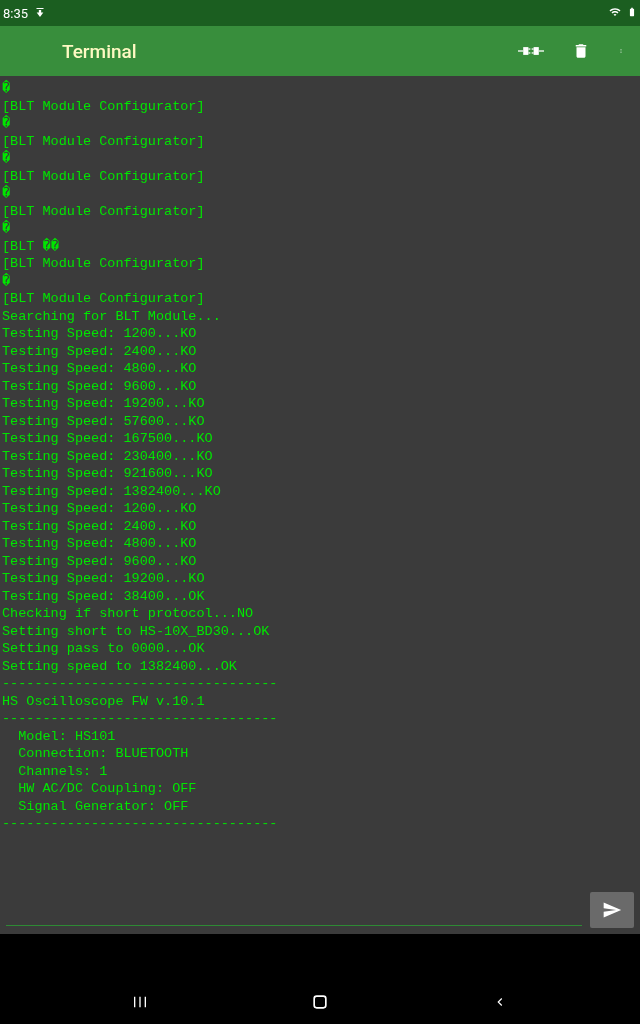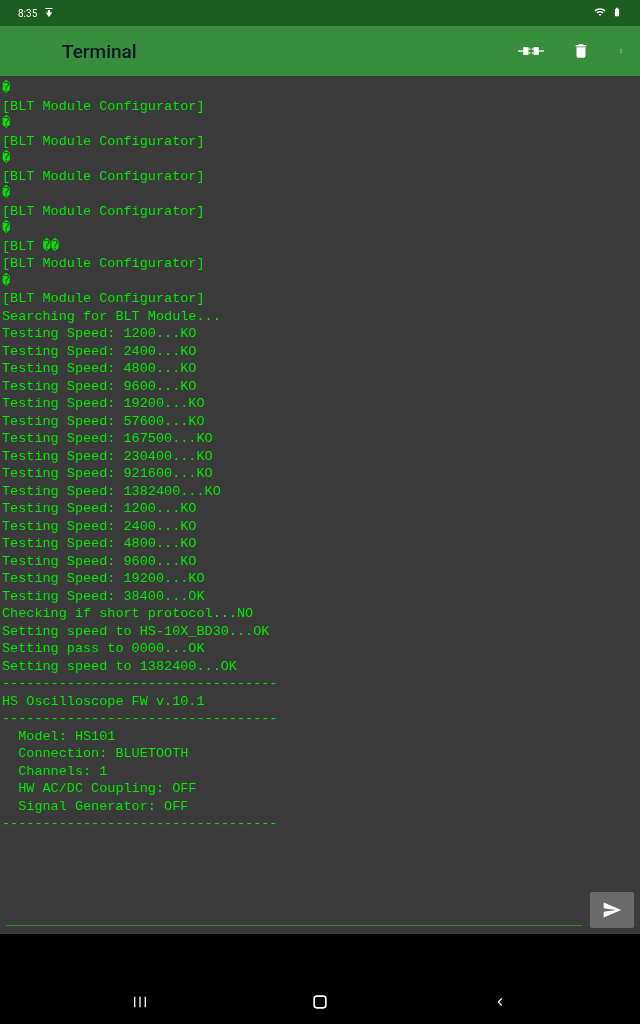--- a/index.html
+++ b/index.html
@@ -8,33 +8,33 @@
     height: 1024px;
     overflow: hidden;
     background: #000;
     font-family: Roboto, Arial, sans-serif;
   }
   .status-bar {
     height: 26px;
     background: #1b5e20;
     display: flex;
     align-items: center;
-    padding: 0 18px;
+    padding: 0 3px;
     color: #fff;
-    font-size: 10px;
+    font-size: 13px;
   }
   .status-left { display: flex; align-items: center; gap: 6px; }
   .status-right { margin-left: auto; display: flex; align-items: center; gap: 4px; }
   .app-bar {
     height: 50px;
     background: #388e3c;
     display: flex;
     align-items: center;
     padding: 0 16px;
-    color: #0f172a;
+    color: #fef9c3;
   }
   .hamburger { width: 20px; margin-right: 26px; cursor: pointer; }
   .hamburger div { height: 2px; background: #fff; margin: 4px 0; }
   .app-title { font-size: 19px; font-weight: 500; }
   .app-actions { margin-left: auto; display: flex; align-items: center; gap: 28px; }
   .icon-btn { cursor: pointer; display: flex; align-items: center; justify-content: center; }
   .terminal {
     background: #3b3b3b;
     height: 812px;
     color: #00e600;
@@ -181,21 +181,21 @@
       <div>Testing Speed: 230400...KO</div>
       <div>Testing Speed: 921600...KO</div>
       <div>Testing Speed: 1382400...KO</div>
       <div>Testing Speed: 1200...KO</div>
       <div>Testing Speed: 2400...KO</div>
       <div>Testing Speed: 4800...KO</div>
       <div>Testing Speed: 9600...KO</div>
       <div>Testing Speed: 19200...KO</div>
       <div>Testing Speed: 38400...OK</div>
       <div>Checking if short protocol...NO</div>
-      <div>Setting speed to HS-10X_BD30...OK</div>
+      <div>Setting short to HS-10X_BD30...OK</div>
       <div>Setting pass to 0000...OK</div>
       <div>Setting speed to 1382400...OK</div>
       <div></div>
       <div>----------------------------------</div>
       <div>HS Oscilloscope FW v.10.1</div>
       <div>----------------------------------</div>
       <div>  Model: HS101</div>
       <div>  Connection: BLUETOOTH</div>
       <div>  Channels: 1</div>
       <div>  HW AC/DC Coupling: OFF</div>

